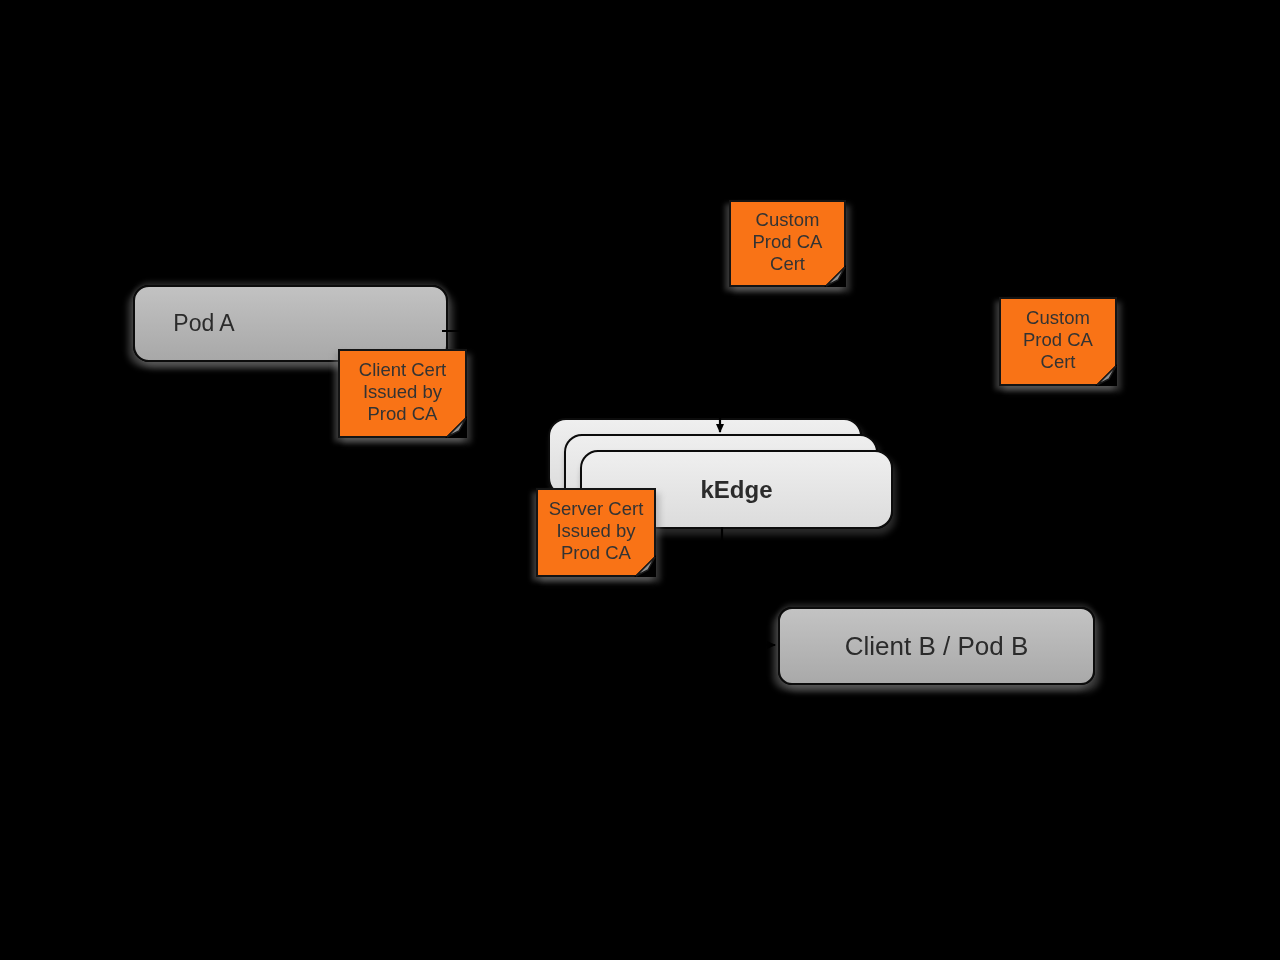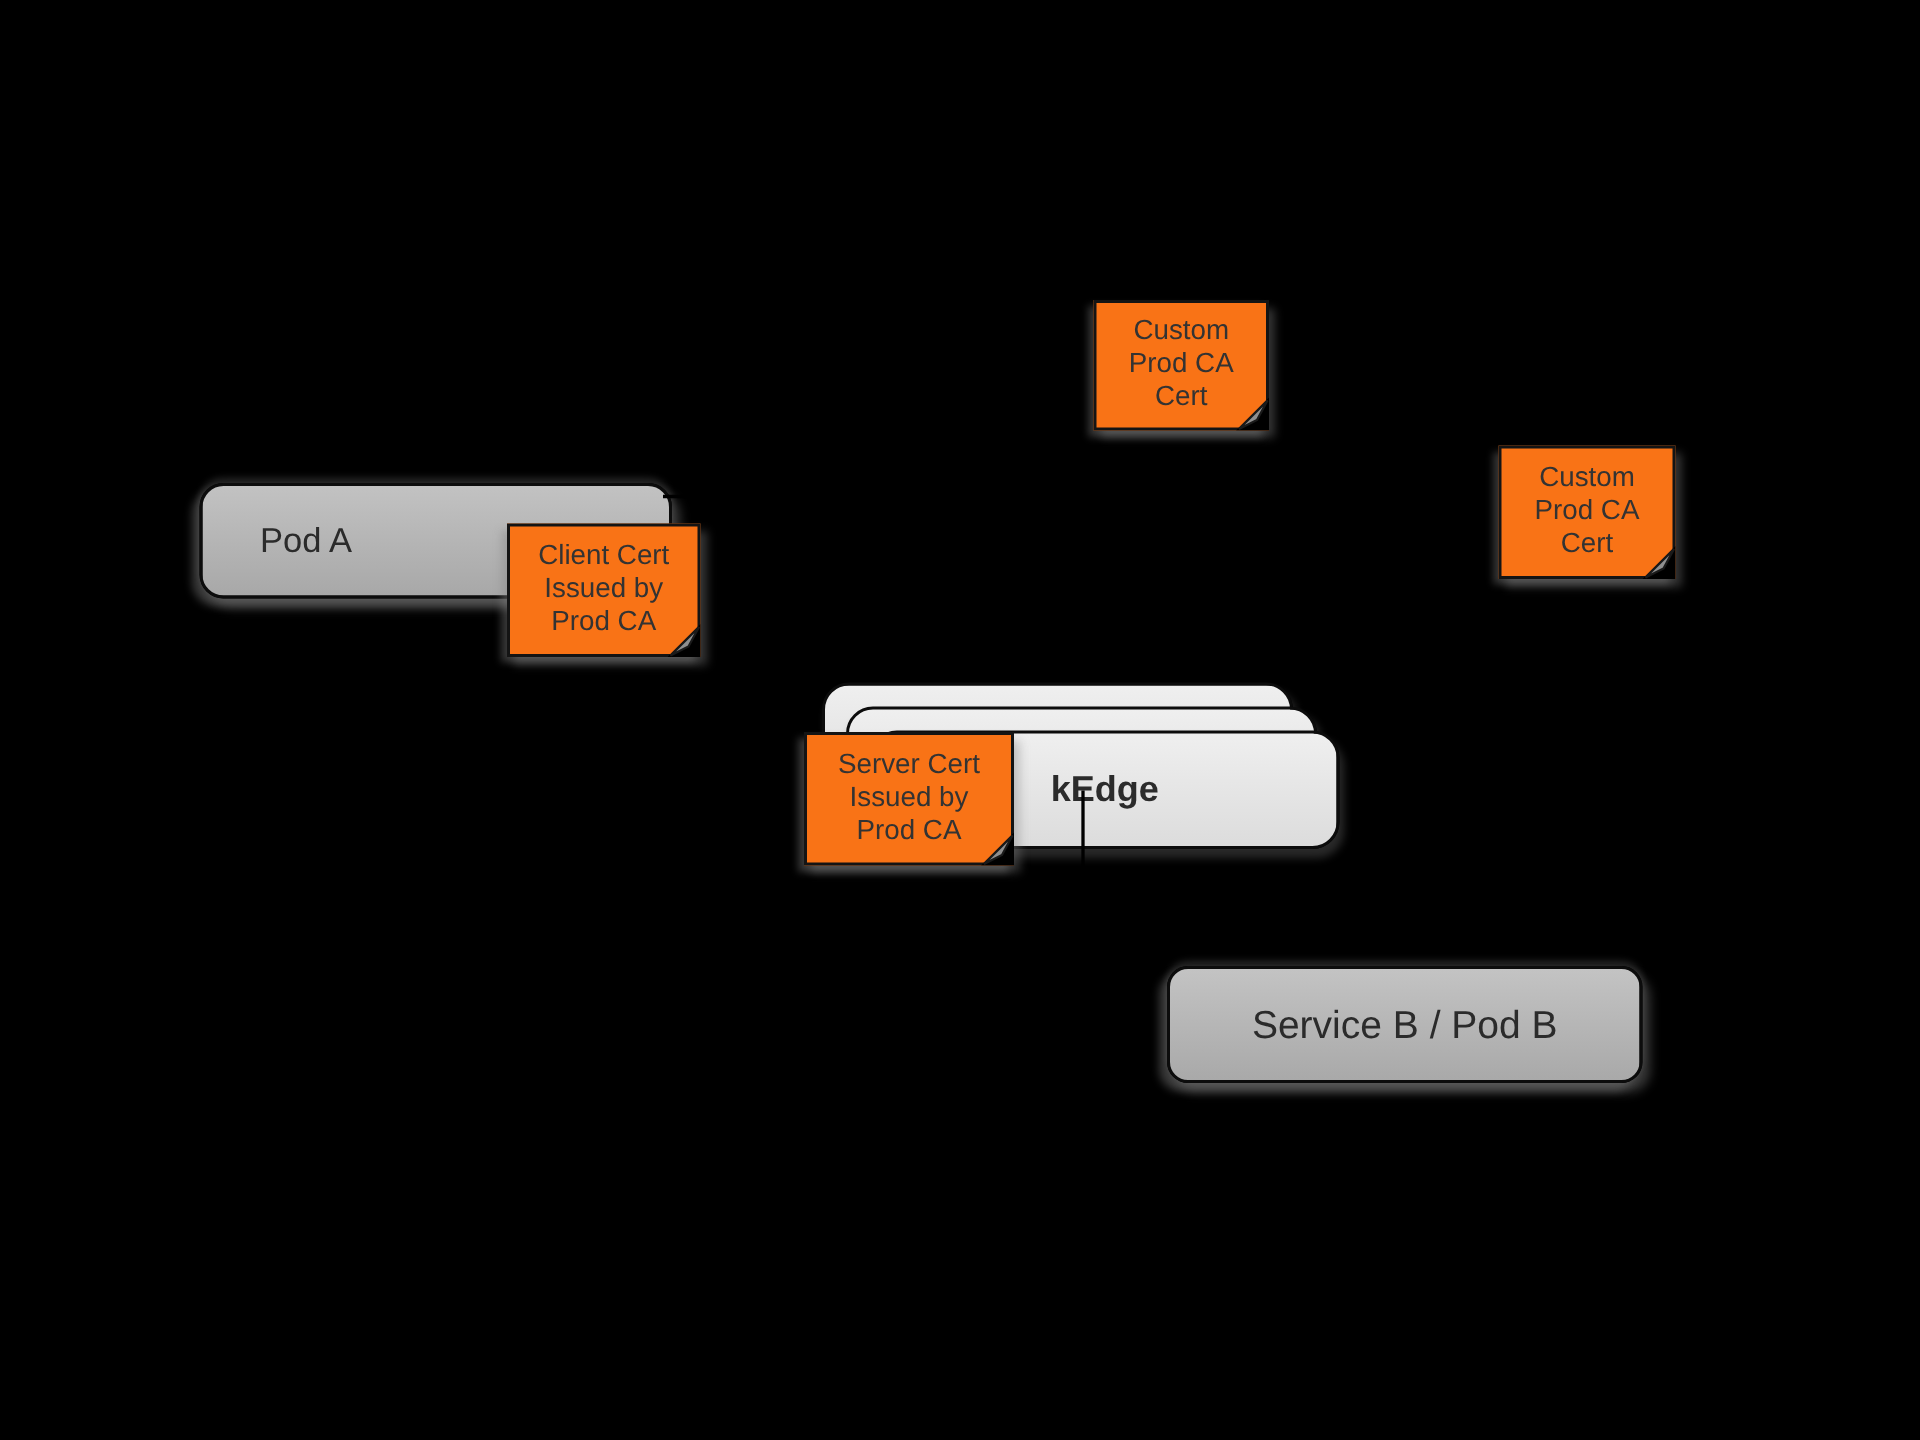--- a/index.html
+++ b/index.html
@@ -18,21 +18,20 @@
 
   
   .box {
     position: absolute;
     border: 2.5px solid #0c0c0c;
     box-sizing: border-box;
     display: flex;
     align-items: center;
     justify-content: center;
     color: #2b2b2b;
-    margin-top: 37px;
   }
   .shadowed {
     box-shadow: -5px 5px 6px rgba(125,125,125,0.45),
                  5px 6px 7px rgba(125,125,125,0.45),
                  0 -3px 5px rgba(110,110,110,0.35);
   }
 
   .pod-a {
     left: 133px; top: 285px; width: 315px; height: 77px;
     border-radius: 16px;
@@ -93,21 +92,21 @@
   }
   .note .fold {
     position: absolute;
     right: -2px;
     bottom: -2px;
     display: block;
   }
   .note-client   { left: 338px; top: 349px; width: 129px; height: 89px; }
   .note-ca-top   { left: 729px; top: 200px; width: 117px; height: 87px; }
   .note-ca-right { left: 999px; top: 297px; width: 118px; height: 89px; }
-  .note-server   { left: 536px; top: 488px; width: 140px; height: 89px; }
+  .note-server   { left: 536px; top: 488px; width: 120px; height: 89px; }
   .note-text { padding-bottom: 4px; }
 
   
   .arrows {
     position: absolute;
     left: 0; top: 0;
     z-index: 50;
     pointer-events: none;
   }
 </style>
@@ -120,21 +119,21 @@
     <span class="pod-a-label">Pod A</span>
   </div>
 
   <div class="box stack-layer stack-back"></div>
   <div class="box stack-layer stack-middle"></div>
   <div class="box stack-layer stack-front">
     <span>kEdge</span>
   </div>
 
   <div class="box shadowed service-b">
-    <span>Service B / Pod B</span>
+    <span>Client B / Pod B</span>
   </div>
 
   <div class="note note-client">
     <span class="note-text">Client Cert
 Issued by
 Prod CA</span>
     <svg class="fold" width="22" height="22">
       <path d="M0,22 L22,0 L22,22 Z" fill="#000000"></path>
       <path d="M2,21 L21,2 L14,15 Z" fill="#8f8f8f" stroke="#1a1a1a" stroke-width="1.5"></path>
     </svg>

